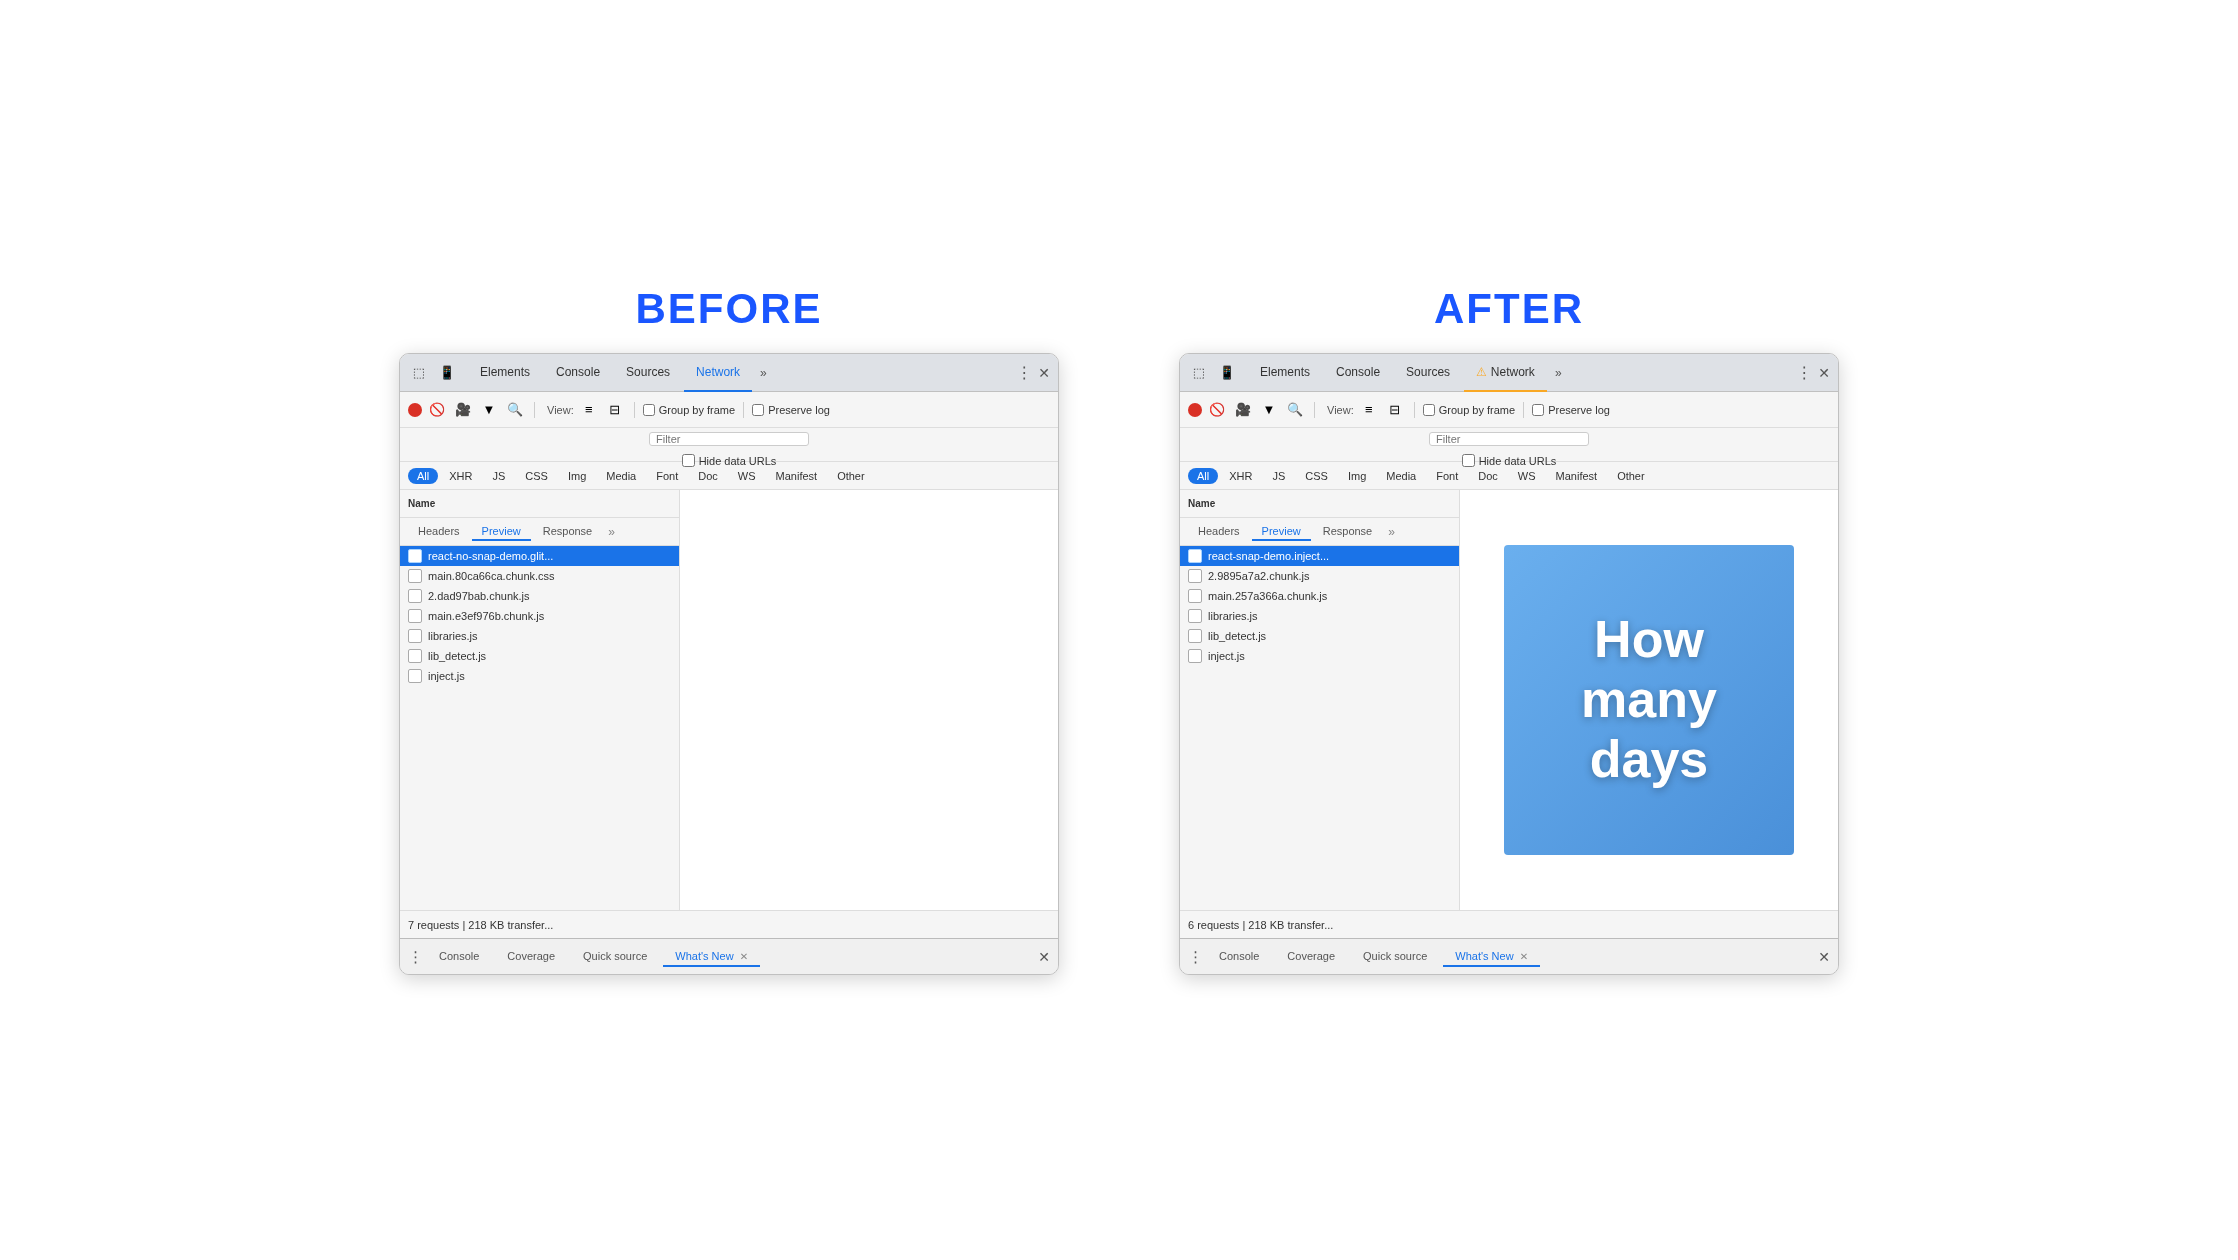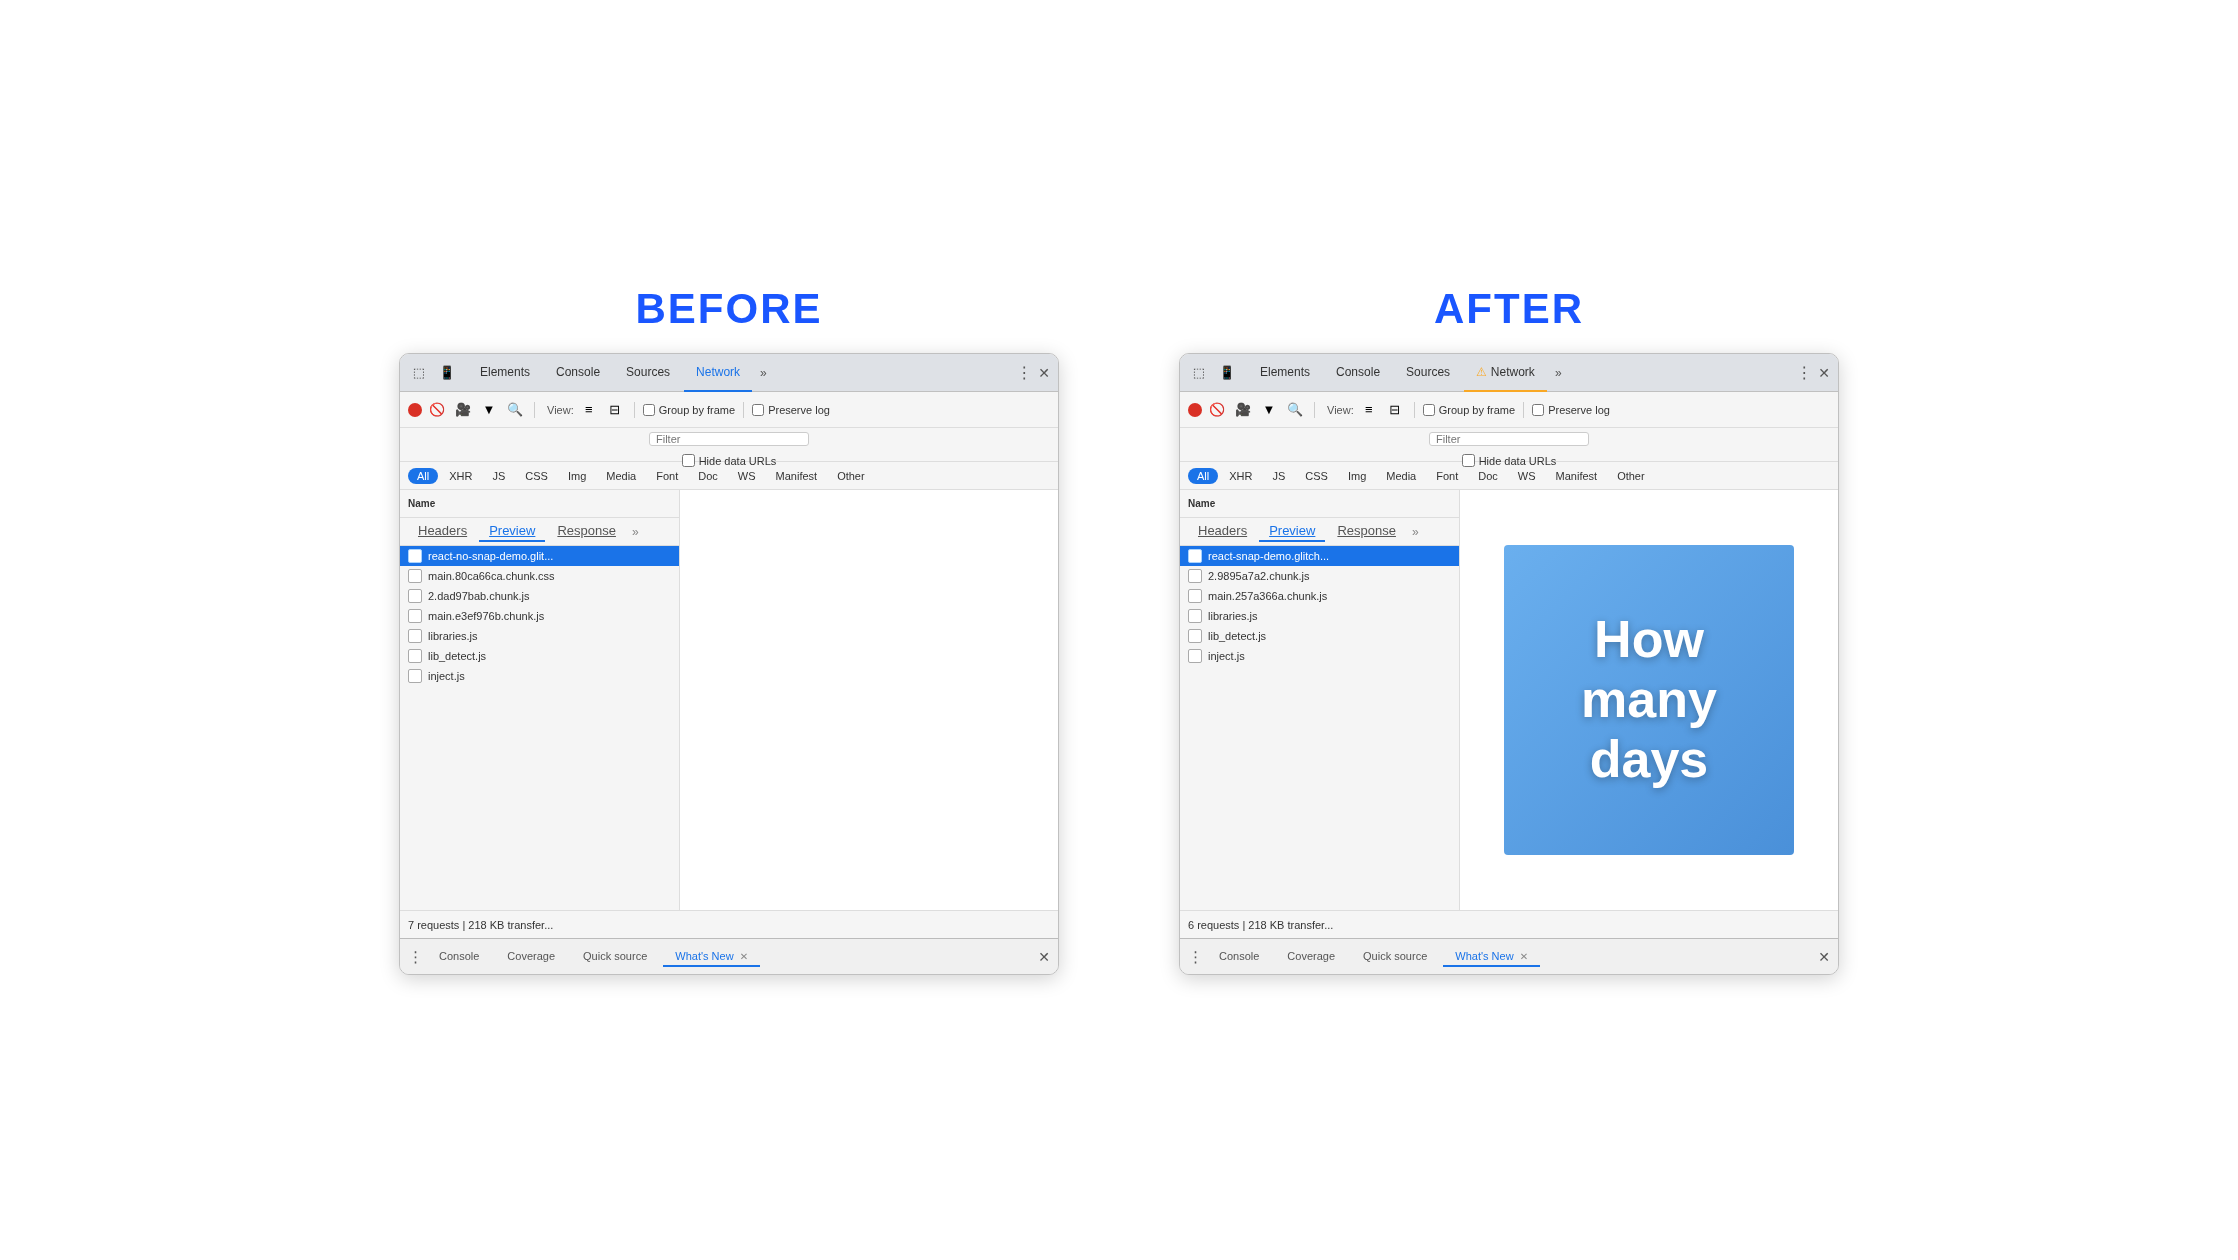--- a/index.html
+++ b/index.html
@@ -280,25 +280,24 @@
       align-items: center;
       padding: 0 8px;
       height: 28px;
       background: #f5f5f5;
       border-bottom: 1px solid #ddd;
       gap: 2px;
     }
 
     .file-tab {
       padding: 2px 10px;
-      font-size: 13px;
+      font-size: 11px;
       cursor: pointer;
       color: #555;
       border-bottom: 2px solid transparent;
-      text-decoration: underline;
     }
 
     .file-tab.active {
       border-bottom: 2px solid #1a73e8;
       color: #1a73e8;
     }
 
     .file-tab-more {
       font-size: 12px;
       color: #888;
@@ -671,21 +670,21 @@
           </div>
           <div class="file-list-tabs">
             <div class="file-tab"><span>Headers</span></div>
             <div class="file-tab active"><span>Preview</span></div>
             <div class="file-tab"><span>Response</span></div>
             <span class="file-tab-more">»</span>
           </div>
           <div class="file-list-items">
             <div class="file-item selected">
               <div class="file-icon"></div>
-              <span class="file-name">react-snap-demo.glitch...</span>
+              <span class="file-name">react-snap-demo.inject...</span>
             </div>
             <div class="file-item">
               <div class="file-icon"></div>
               <span class="file-name">2.9895a7a2.chunk.js</span>
             </div>
             <div class="file-item">
               <div class="file-icon"></div>
               <span class="file-name">main.257a366a.chunk.js</span>
             </div>
             <div class="file-item">

